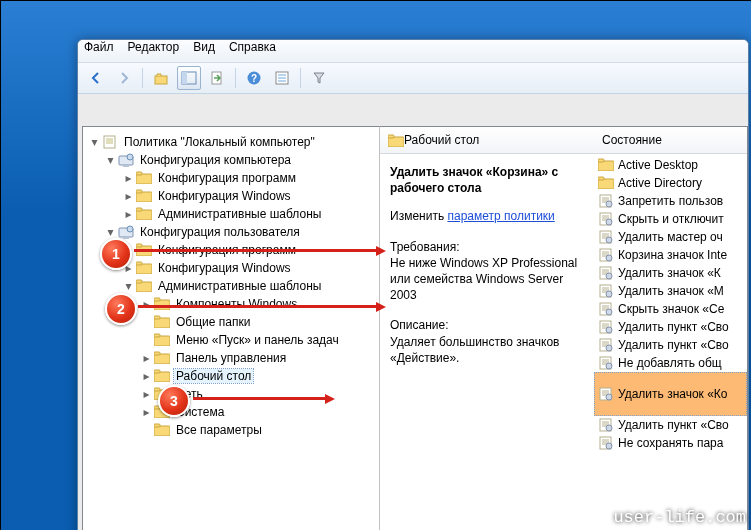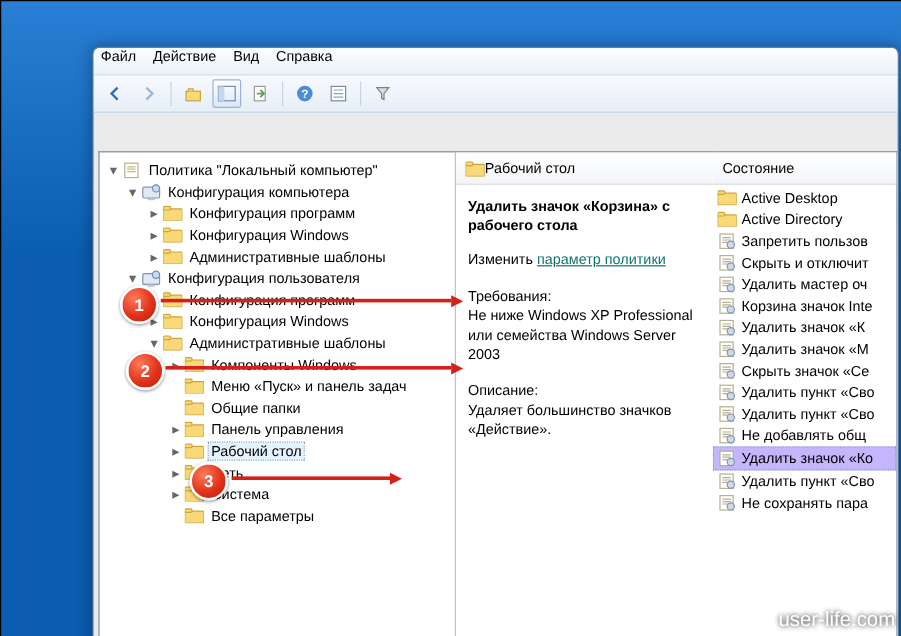--- a/index.html
+++ b/index.html
@@ -12,49 +12,49 @@
 .toolbar{height:30px;background:linear-gradient(180deg,#f7faff 0%,#e6eef6 100%);display:flex;align-items:center;padding:0 6px;gap:4px;border-bottom:1px solid #c2d4e6}
 .tb-btn{width:22px;height:22px;display:flex;align-items:center;justify-content:center;border:1px solid transparent;border-radius:2px}
 .tb-sep{width:1px;height:20px;background:#c2d4e6;margin:0 2px}
 .content{position:absolute;left:4px;top:86px;right:0;bottom:0;background:#fff;display:flex}
 .tree-pane{width:288px;border:1px solid #828790;border-right:1px solid #c2c2c2;overflow:hidden;padding:6px 4px;position:relative}
 .detail-pane{width:214px;border-top:1px solid #828790;border-bottom:1px solid #828790;overflow:hidden;display:flex;flex-direction:column}
 .state-pane{flex:1;border:1px solid #828790;border-left:0;overflow:hidden;display:flex;flex-direction:column}
 .pane-head{height:26px;background:linear-gradient(180deg,#fff 0%,#f2f4f7 100%);border-bottom:1px solid #d6d9dd;display:flex;align-items:center;padding:0 8px;font-weight:400}
 .detail-body{padding:10px 10px;color:#000;line-height:1.35}
 .detail-body b{font-weight:700}
-.link{color:#0f766e;text-decoration:underline;cursor:pointer}
+.link{color:#1d4ed8;text-decoration:underline;cursor:pointer}
 .state-head{height:26px;background:linear-gradient(180deg,#fff 0%,#f2f4f7 100%);border-bottom:1px solid #d6d9dd;display:flex;align-items:center;padding:0 8px}
 .state-list{padding:2px 0}
 .state-item{height:18px;display:flex;align-items:center;padding:0 4px;white-space:nowrap;overflow:hidden}
-.state-item.sel{background:#c4b5fd;border:1px dotted #7da2ce;padding:0 3px}
+.state-item.sel{background:#fdba74;border:1px dotted #7da2ce;padding:12px 3px}
 .ic{width:16px;height:14px;margin-right:4px;flex-shrink:0}
 .tree{position:relative}
 .tree-row{height:18px;display:flex;align-items:center;white-space:nowrap;cursor:default}
 .tree-row .exp{width:11px;height:11px;margin-right:2px;display:flex;align-items:center;justify-content:center;color:#666}
 .tree-row .lbl{padding:0 2px}
 .tree-row.sel .lbl{background:#e5f3ff;outline:1px dotted #7da2ce}
 .indent-0{padding-left:2px}.indent-1{padding-left:18px}.indent-2{padding-left:36px}.indent-3{padding-left:54px}
 .redline{position:absolute;height:3px;background:#d4211a}
 .redarrow{position:absolute;width:0;height:0;border-left:10px solid #d4211a;border-top:5px solid transparent;border-bottom:5px solid transparent}
 .badge{position:absolute;width:28px;height:28px;border-radius:50%;background:radial-gradient(circle at 35% 30%,#ff7a5c 0%,#e23319 55%,#b51f0a 100%);color:#fff;font-weight:700;font-size:14px;display:flex;align-items:center;justify-content:center;box-shadow:0 1px 3px rgba(0,0,0,.45);border:2px solid #fff}
-.watermark{position:absolute;right:6px;bottom:4px;color:#fff;font-size:17px;font-family:Liberation Sans, sans-serif;text-shadow:0 0 4px #000}
+.watermark{position:absolute;right:6px;bottom:4px;color:#fff;font-size:17px;font-family:Liberation Mono, monospace;text-shadow:0 0 4px #000}
 .ticon-doc{background:#fff;border:1px solid #b9b36a;position:relative}
 .ticon-doc::after{content:"";position:absolute;left:2px;top:3px;right:2px;height:1px;background:#c4be78;box-shadow:0 2px 0 #c4be78,0 4px 0 #c4be78,0 6px 0 #c4be78}
 .fld-ic{display:inline-block;width:16px;height:13px}
 .fld-ic svg{display:block}
 </style>
 </head>
 <body>
 
 <div class="screen">
  <div class="window">
   <div class="menubar">
    <span>Файл</span>
-   <span>Действие</span>
+   <span>Редактор</span>
    <span>Вид</span>
    <span>Справка</span>
   </div>
   <div class="toolbar">
    <div class="tb-btn">
           <svg width="16" height="16">
             <path d="M10 3l-5 5 5 5" stroke="#2a6fc9" stroke-width="2" fill="none"></path>
           </svg>
         </div>
    <div class="tb-btn">
@@ -190,29 +190,29 @@
                   <rect x="0" y="1" width="6" height="3" rx="1" fill="#f8d877" stroke="#caa63e"></rect>
                 </svg></span>
               <span class="lbl">Компоненты Windows</span>
             </div>
             <div class="tree-row indent-3">
               <span class="exp"></span>
               <span class="ic"><svg width="16" height="13">
                   <rect x="0" y="3" width="16" height="10" rx="1" fill="#f8d877" stroke="#caa63e"></rect>
                   <rect x="0" y="1" width="6" height="3" rx="1" fill="#f8d877" stroke="#caa63e"></rect>
                 </svg></span>
+              <span class="lbl">Общие папки</span>
+            </div>
+            <div class="tree-row indent-3">
+              <span class="exp"></span>
+              <span class="ic"><svg width="16" height="13">
+                  <rect x="0" y="3" width="16" height="10" rx="1" fill="#f8d877" stroke="#caa63e"></rect>
+                  <rect x="0" y="1" width="6" height="3" rx="1" fill="#f8d877" stroke="#caa63e"></rect>
+                </svg></span>
               <span class="lbl">Меню «Пуск» и панель задач</span>
-            </div>
-            <div class="tree-row indent-3">
-              <span class="exp"></span>
-              <span class="ic"><svg width="16" height="13">
-                  <rect x="0" y="3" width="16" height="10" rx="1" fill="#f8d877" stroke="#caa63e"></rect>
-                  <rect x="0" y="1" width="6" height="3" rx="1" fill="#f8d877" stroke="#caa63e"></rect>
-                </svg></span>
-              <span class="lbl">Общие папки</span>
             </div>
             <div class="tree-row indent-3">
               <span class="exp">▸</span>
               <span class="ic"><svg width="16" height="13">
                   <rect x="0" y="3" width="16" height="10" rx="1" fill="#f8d877" stroke="#caa63e"></rect>
                   <rect x="0" y="1" width="6" height="3" rx="1" fill="#f8d877" stroke="#caa63e"></rect>
                 </svg></span>
               <span class="lbl">Панель управления</span>
             </div>
             <div class="tree-row indent-3 sel">

